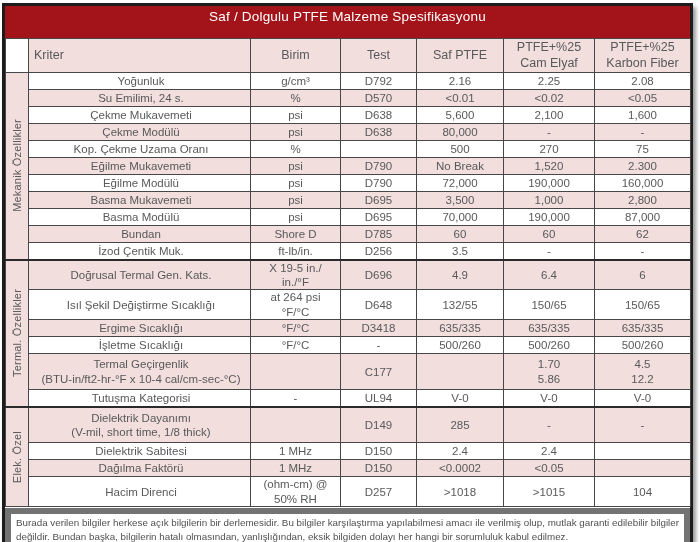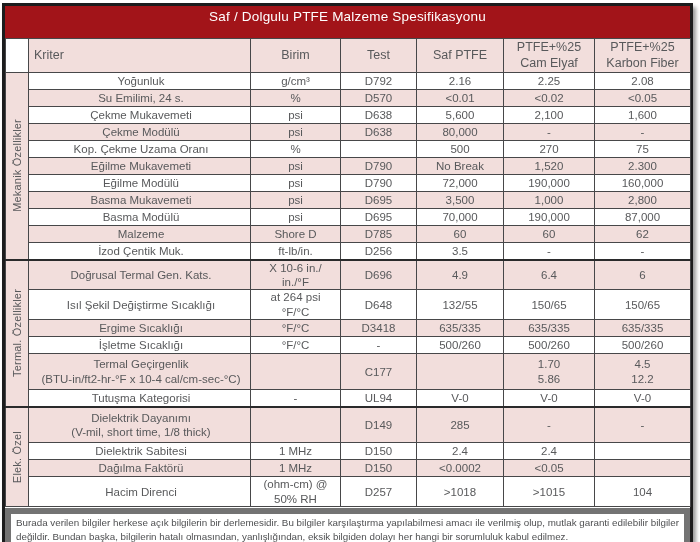--- a/index.html
+++ b/index.html
@@ -171,41 +171,41 @@
       </tr>
       <tr class="r-s white">
         <td class="kriter"><span>Basma Modülü</span></td>
         <td><span>psi</span></td>
         <td><span>D695</span></td>
         <td><span>70,000</span></td>
         <td><span>190,000</span></td>
         <td><span>87,000</span></td>
       </tr>
       <tr class="r-s pink">
-        <td class="kriter"><span>Malzeme</span></td>
+        <td class="kriter"><span>Bundan</span></td>
         <td><span>Shore D</span></td>
         <td><span>D785</span></td>
         <td><span>60</span></td>
         <td><span>60</span></td>
         <td><span>62</span></td>
       </tr>
       <tr class="r-s white">
         <td class="kriter"><span>İzod Çentik Muk.</span></td>
         <td><span>ft-lb/in.</span></td>
         <td><span>D256</span></td>
         <td><span>3.5</span></td>
         <td><span>-</span></td>
         <td><span>-</span></td>
       </tr>
       <tr class="r-m pink gtop">
         <td class="gcell" rowspan="6">
             <div class="vtext">Termal. Özellikler</div>
           </td>
         <td class="kriter"><span>Doğrusal Termal Gen. Kats.</span></td>
-        <td><span>X 10-6 in./
+        <td><span>X 19-5 in./
 in./°F</span></td>
         <td><span>D696</span></td>
         <td><span>4.9</span></td>
         <td><span>6.4</span></td>
         <td><span>6</span></td>
       </tr>
       <tr class="r-m white">
         <td class="kriter"><span>Isıl Şekil Değiştirme Sıcaklığı</span></td>
         <td><span>at 264 psi
 °F/°C</span></td>

